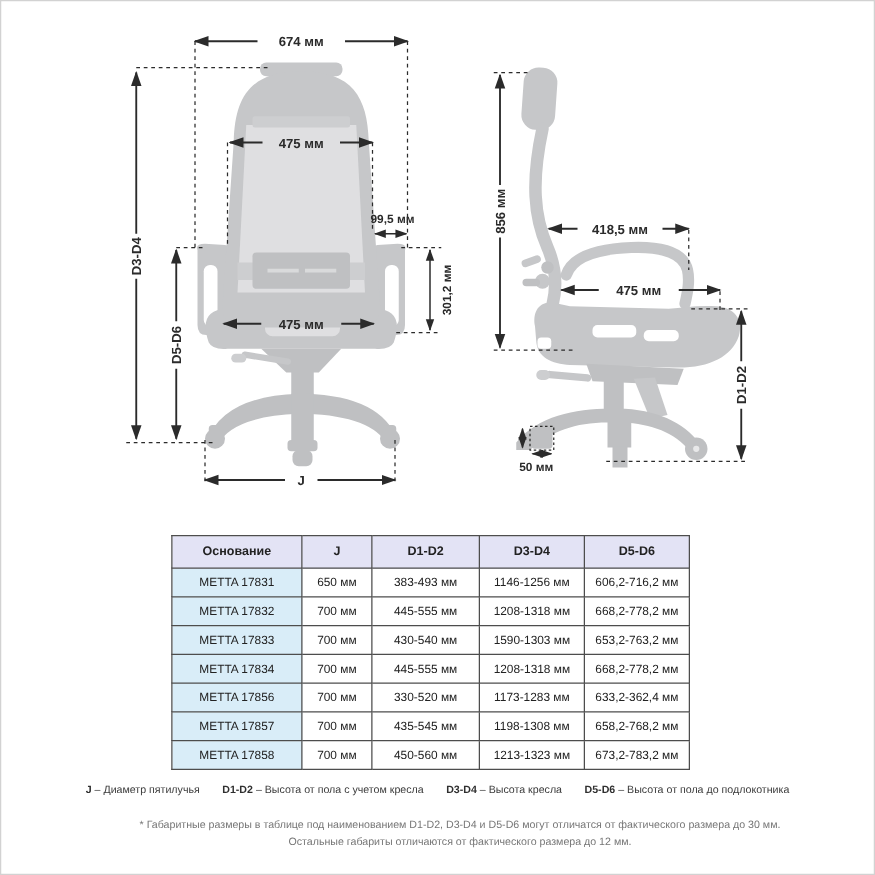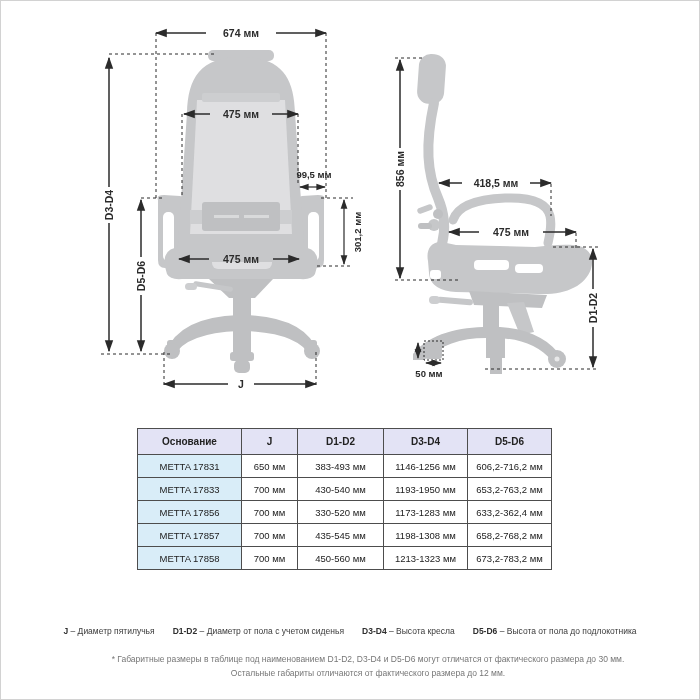--- a/index.html
+++ b/index.html
@@ -212,25 +212,39 @@
     </thead>
     <tbody>
         <tr>
           <td class="model">METTA 17831</td>
           <td>650 мм</td>
           <td>383-493 мм</td>
           <td>1146-1256 мм</td>
           <td>606,2-716,2 мм</td>
         </tr>
         <tr>
+          <td class="model">METTA 17832</td>
+          <td>700 мм</td>
+          <td>445-555 мм</td>
+          <td>1208-1318 мм</td>
+          <td>668,2-778,2 мм</td>
+        </tr>
+        <tr>
           <td class="model">METTA 17833</td>
           <td>700 мм</td>
           <td>430-540 мм</td>
-          <td>1193-1950 мм</td>
+          <td>1590-1303 мм</td>
           <td>653,2-763,2 мм</td>
+        </tr>
+        <tr>
+          <td class="model">METTA 17834</td>
+          <td>700 мм</td>
+          <td>445-555 мм</td>
+          <td>1208-1318 мм</td>
+          <td>668,2-778,2 мм</td>
         </tr>
         <tr>
           <td class="model">METTA 17856</td>
           <td>700 мм</td>
           <td>330-520 мм</td>
           <td>1173-1283 мм</td>
           <td>633,2-362,4 мм</td>
         </tr>
         <tr>
           <td class="model">METTA 17857</td>
@@ -244,21 +258,21 @@
           <td>700 мм</td>
           <td>450-560 мм</td>
           <td>1213-1323 мм</td>
           <td>673,2-783,2 мм</td>
         </tr>
       </tbody>
   </table>
 
   <div class="legend">
     <span><b>J</b> <span class="desc">– Диаметр пятилучья</span></span>
-    <span><b>D1-D2</b> <span class="desc">– Диаметр от пола с учетом сиденья</span></span>
+    <span><b>D1-D2</b> <span class="desc">– Высота от пола с учетом кресла</span></span>
     <span><b>D3-D4</b> <span class="desc">– Высота кресла</span></span>
     <span><b>D5-D6</b> <span class="desc">– Высота от пола до подлокотника</span></span>
   </div>
 
   <div class="footnote">
     <div>* Габаритные размеры в таблице под наименованием D1-D2, D3-D4 и D5-D6 могут отличатся от фактического размера до 30 мм.</div>
     <div>Остальные габариты отличаются от фактического размера до 12 мм.</div>
   </div>
 
 </div>

